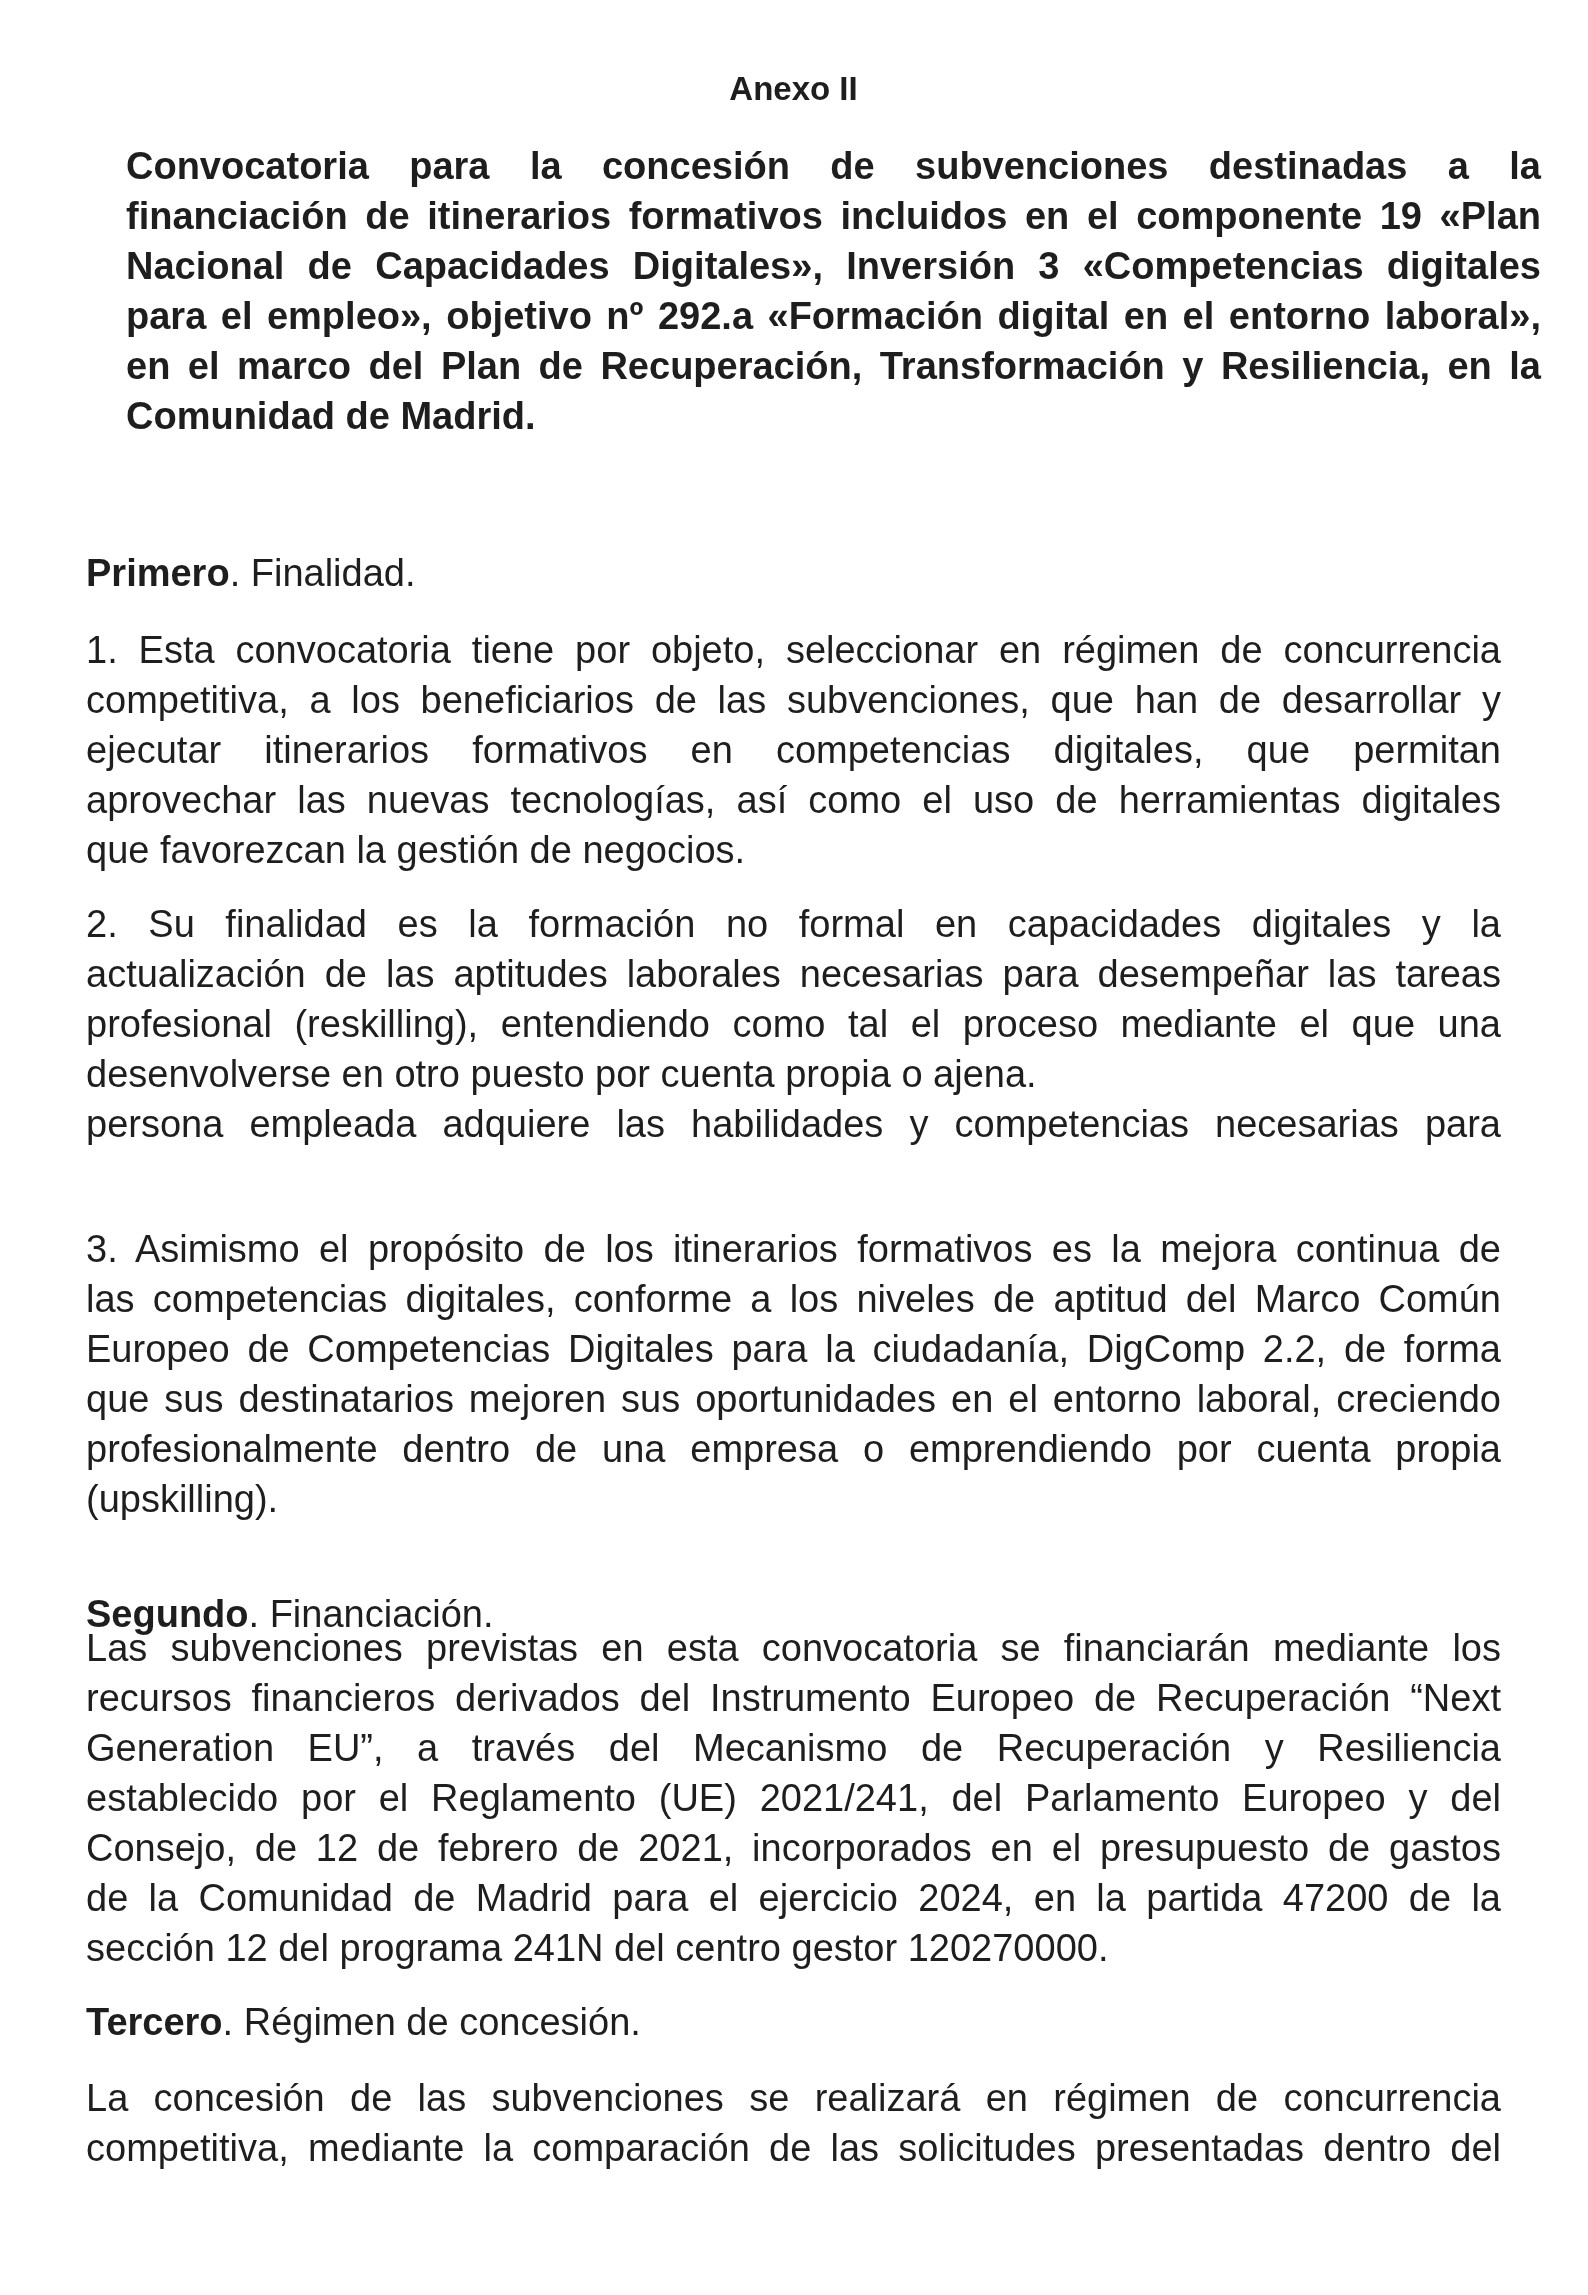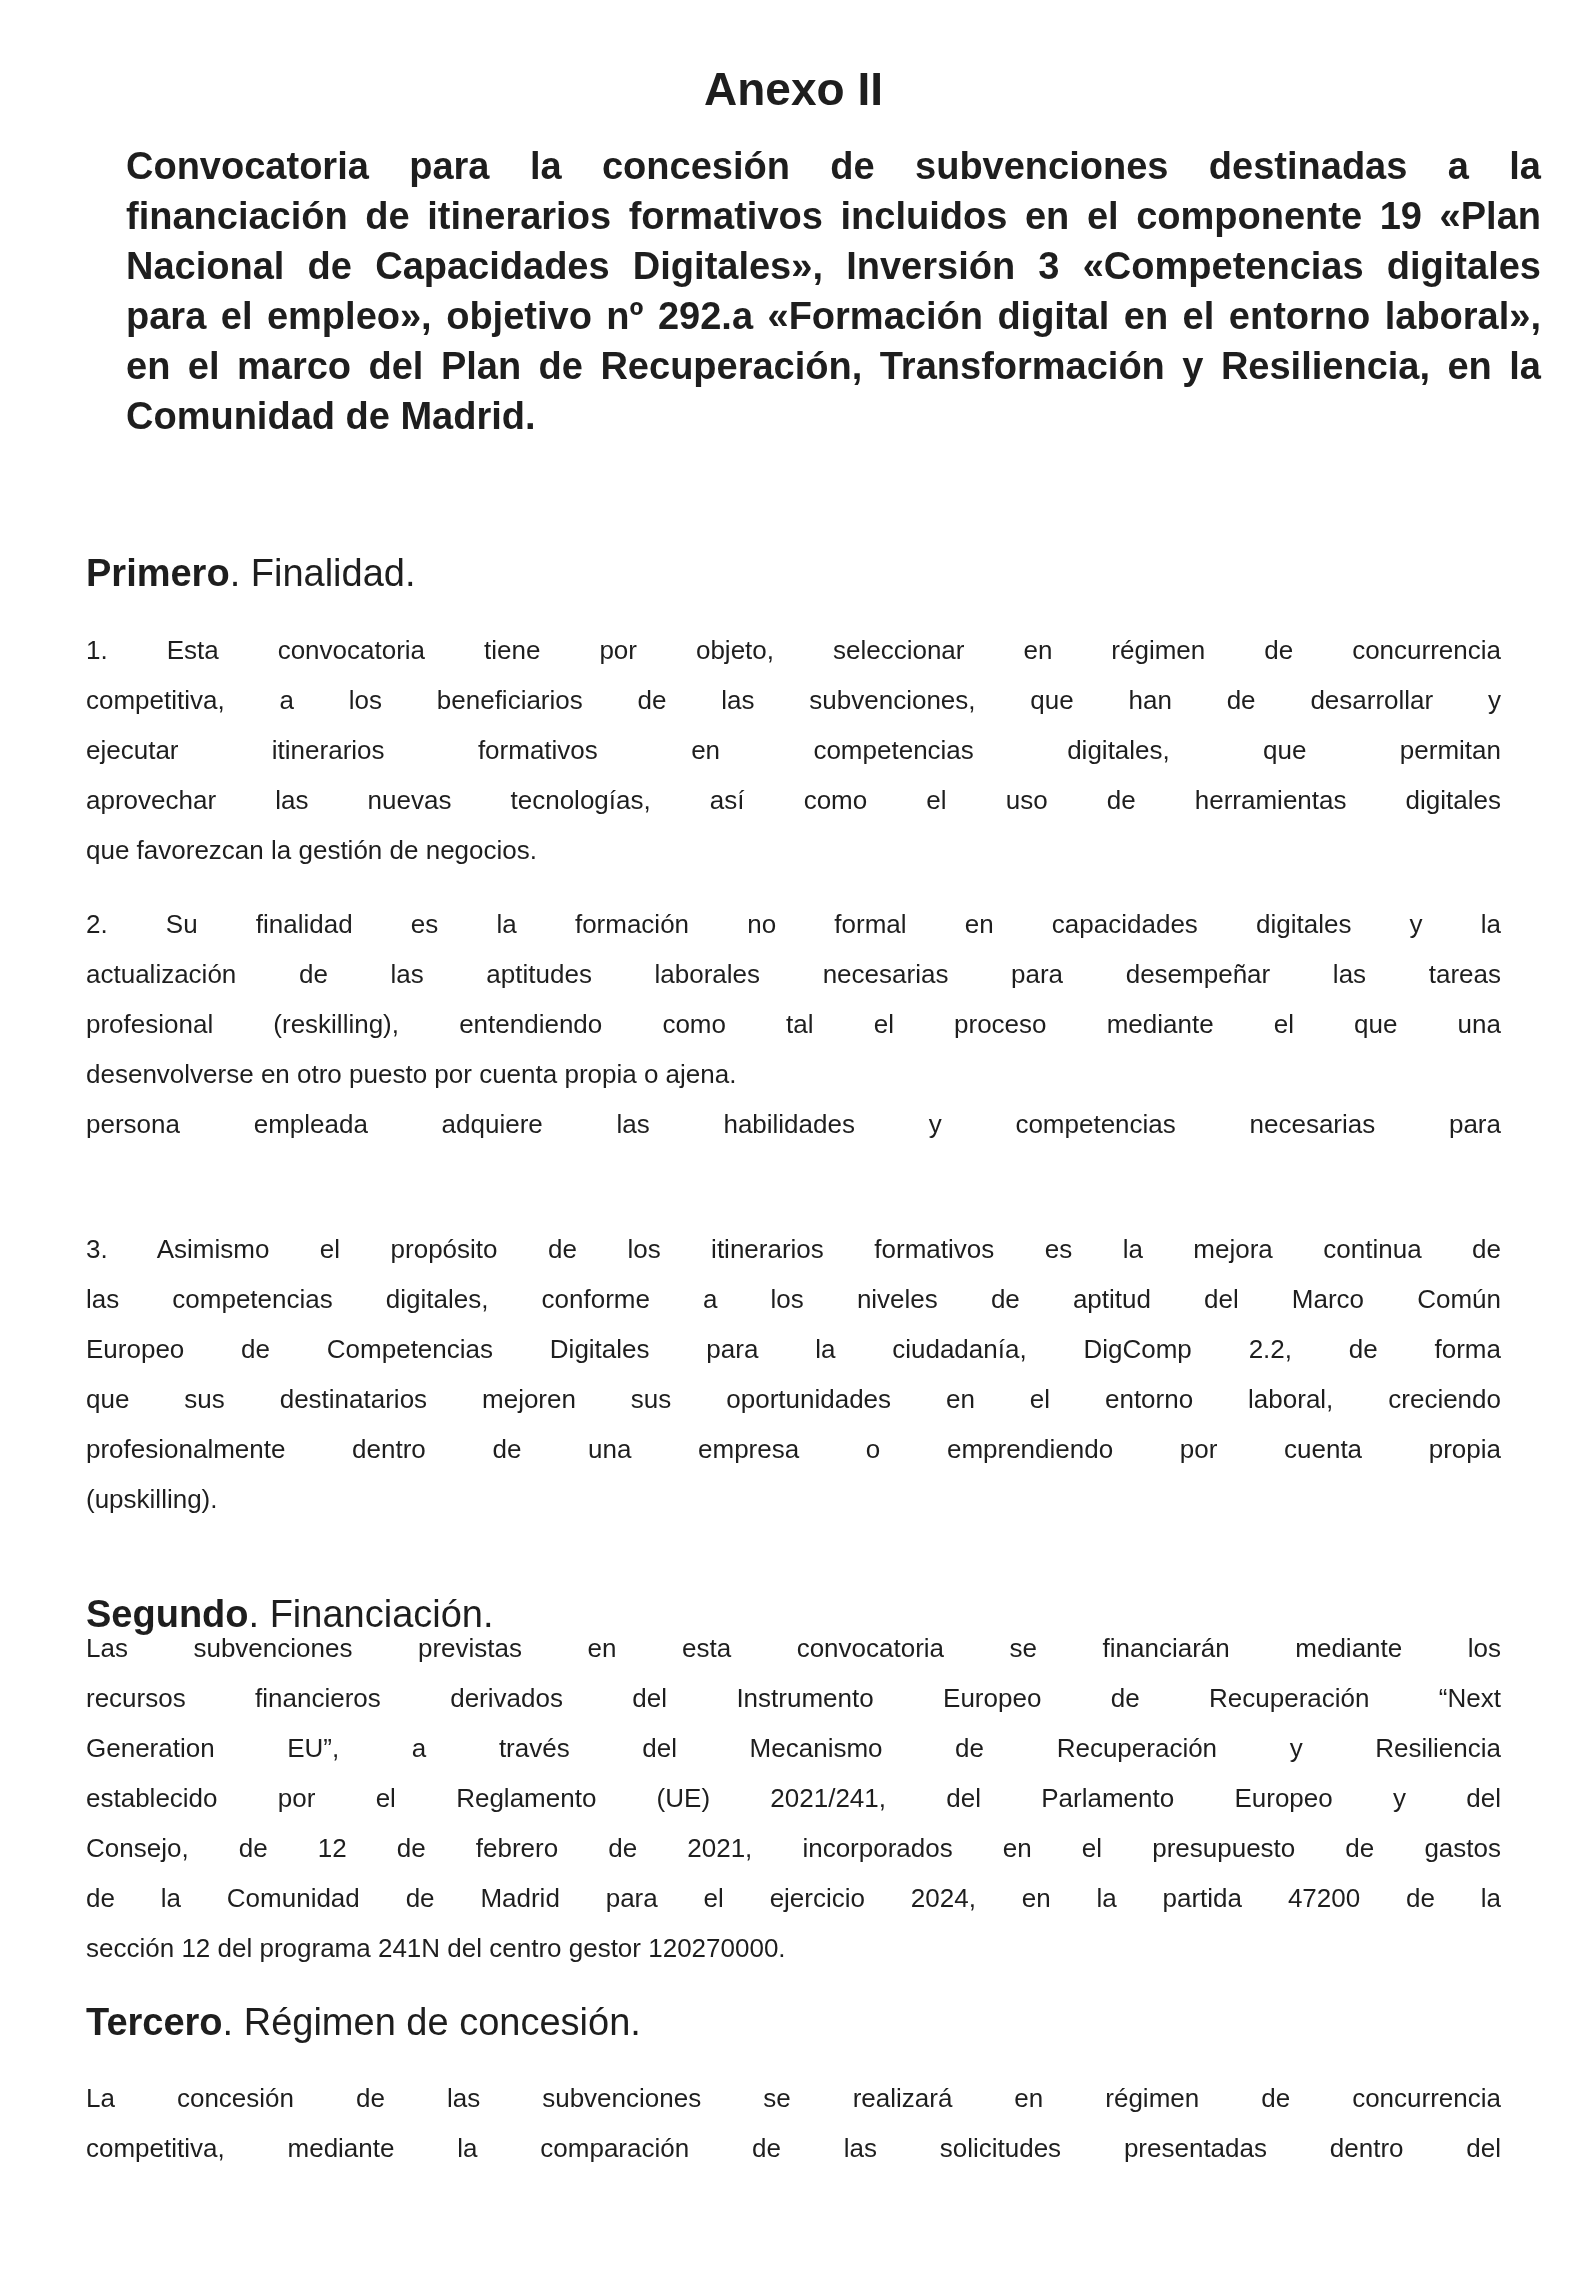--- a/index.html
+++ b/index.html
@@ -3,32 +3,32 @@
 <meta charset="utf-8">
 <style>
   html, body { margin: 0; padding: 0; background: #ffffff; }
   body {
     width: 1589px; height: 2295px; position: relative; overflow: hidden;
     font-family: "Liberation Sans", sans-serif; color: #1e1e1e;
   }
   .page { position: absolute; left: 86px; top: 0; width: 1415px; }
   .annex-title {
     position: absolute; left: 0; top: 64px; width: 1415px;
-    text-align: center; font-weight: bold; font-size: 46px; line-height: 50px;
+    text-align: center; font-weight: bold; font-size: 33px; line-height: 50px;
   }
   .doc-title {
     position: absolute; left: 0; top: 141px; width: 1415px;
     font-weight: bold; font-size: 38px; margin-left: 40px;
   }
   .line {
     display: block; height: 50px; line-height: 50px; white-space: nowrap;
     text-align: justify; text-align-last: justify;
   }
   .line.last { text-align: left; text-align-last: left; }
-  .body-block { position: absolute; left: 0; width: 1415px; font-size: 26px; }
+  .body-block { position: absolute; left: 0; width: 1415px; font-size: 38px; }
   .body-block .line { height: 50px; line-height: 50px; }
   .heading { position: absolute; left: 0; font-size: 38px; line-height: 50px; white-space: nowrap; text-align: center; }
   .heading b { font-weight: bold; }
 </style>
 </head>
 <body>
 
 <div class="page">
 
   <div class="annex-title">Anexo II</div>

